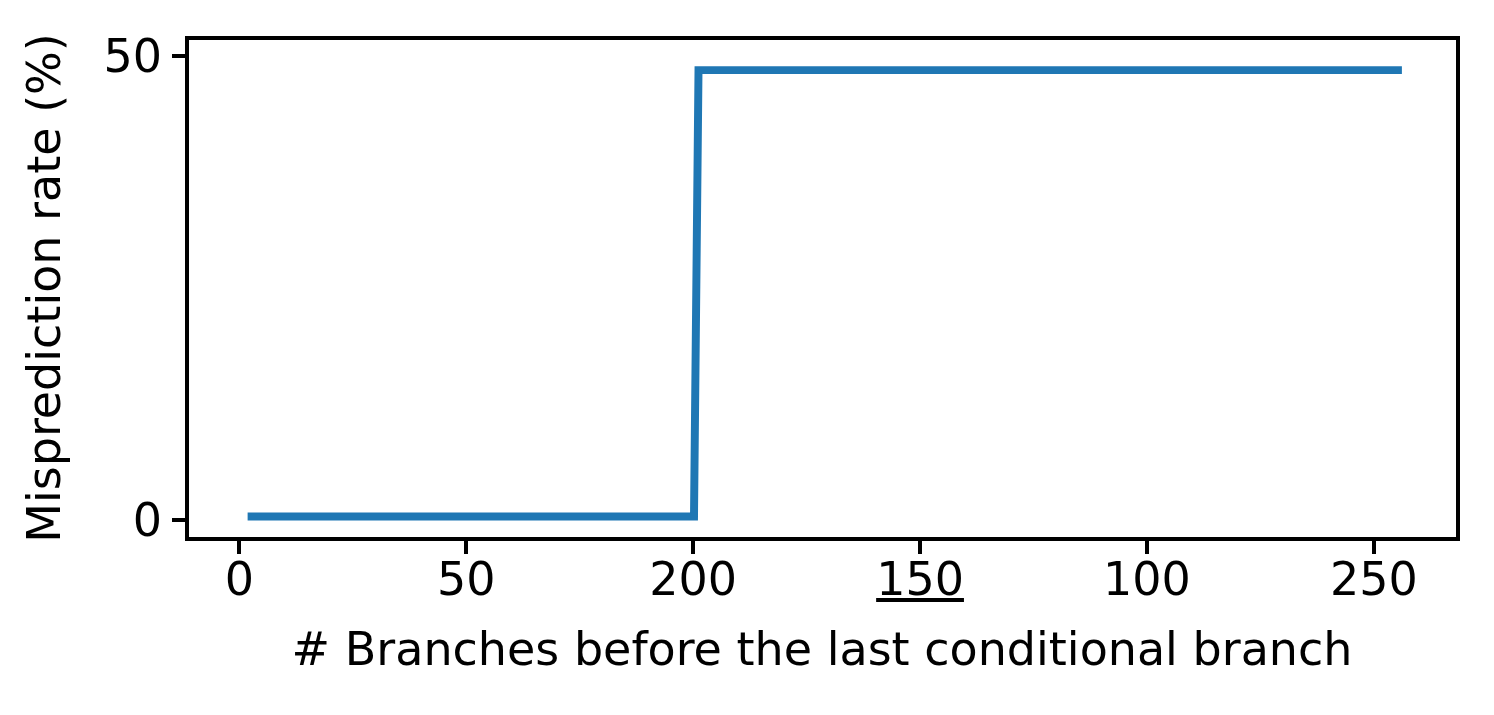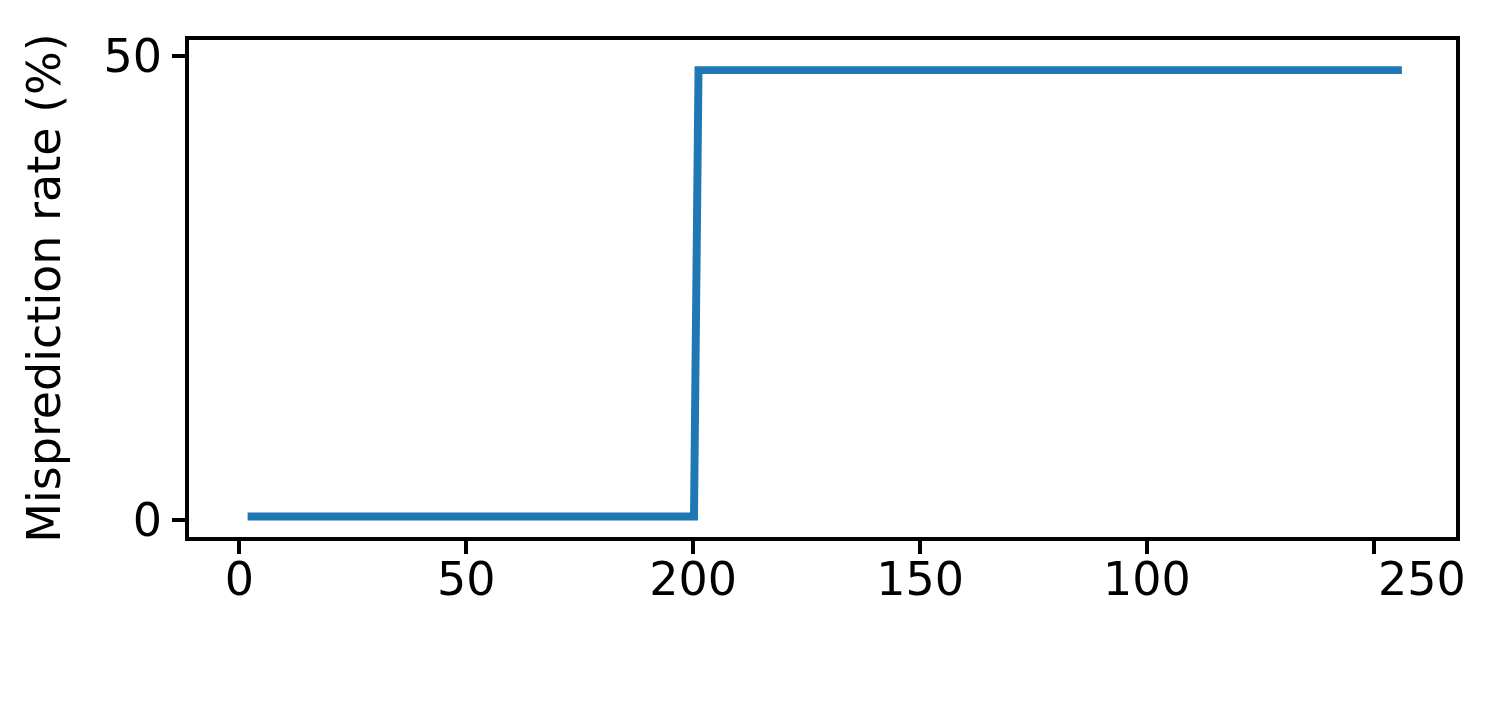--- a/index.html
+++ b/index.html
@@ -122,19 +122,20 @@
       <div class="xtick-mark" style="left: 466.317px;"></div>
       <div class="xtick-mark" style="left: 693.185px;"></div>
       <div class="xtick-mark" style="left: 920.053px;"></div>
       <div class="xtick-mark" style="left: 1146.92px;"></div>
       <div class="xtick-mark" style="left: 1373.79px;"></div>
     </div>
   <div id="xtick-labels">
       <div class="xtick-label" style="left: 239.448px;">0</div>
       <div class="xtick-label" style="left: 466.317px;">50</div>
       <div class="xtick-label" style="left: 693.185px;">200</div>
-      <div class="xtick-label" style="left: 920.053px;">150</div>
+      <div class="xtick-label" style="left: 920.053px; text-decoration: underline;">150</div>
       <div class="xtick-label" style="left: 1146.92px;">100</div>
-      <div class="xtick-label" style="left: 1373.79px; margin-left: 48px;">250</div>
+      <div class="xtick-label" style="left: 1373.79px;">250</div>
     </div>
 
+  <div id="xlabel"># Branches before the last conditional branch</div>
 
 </div>
 
 </body></html>

